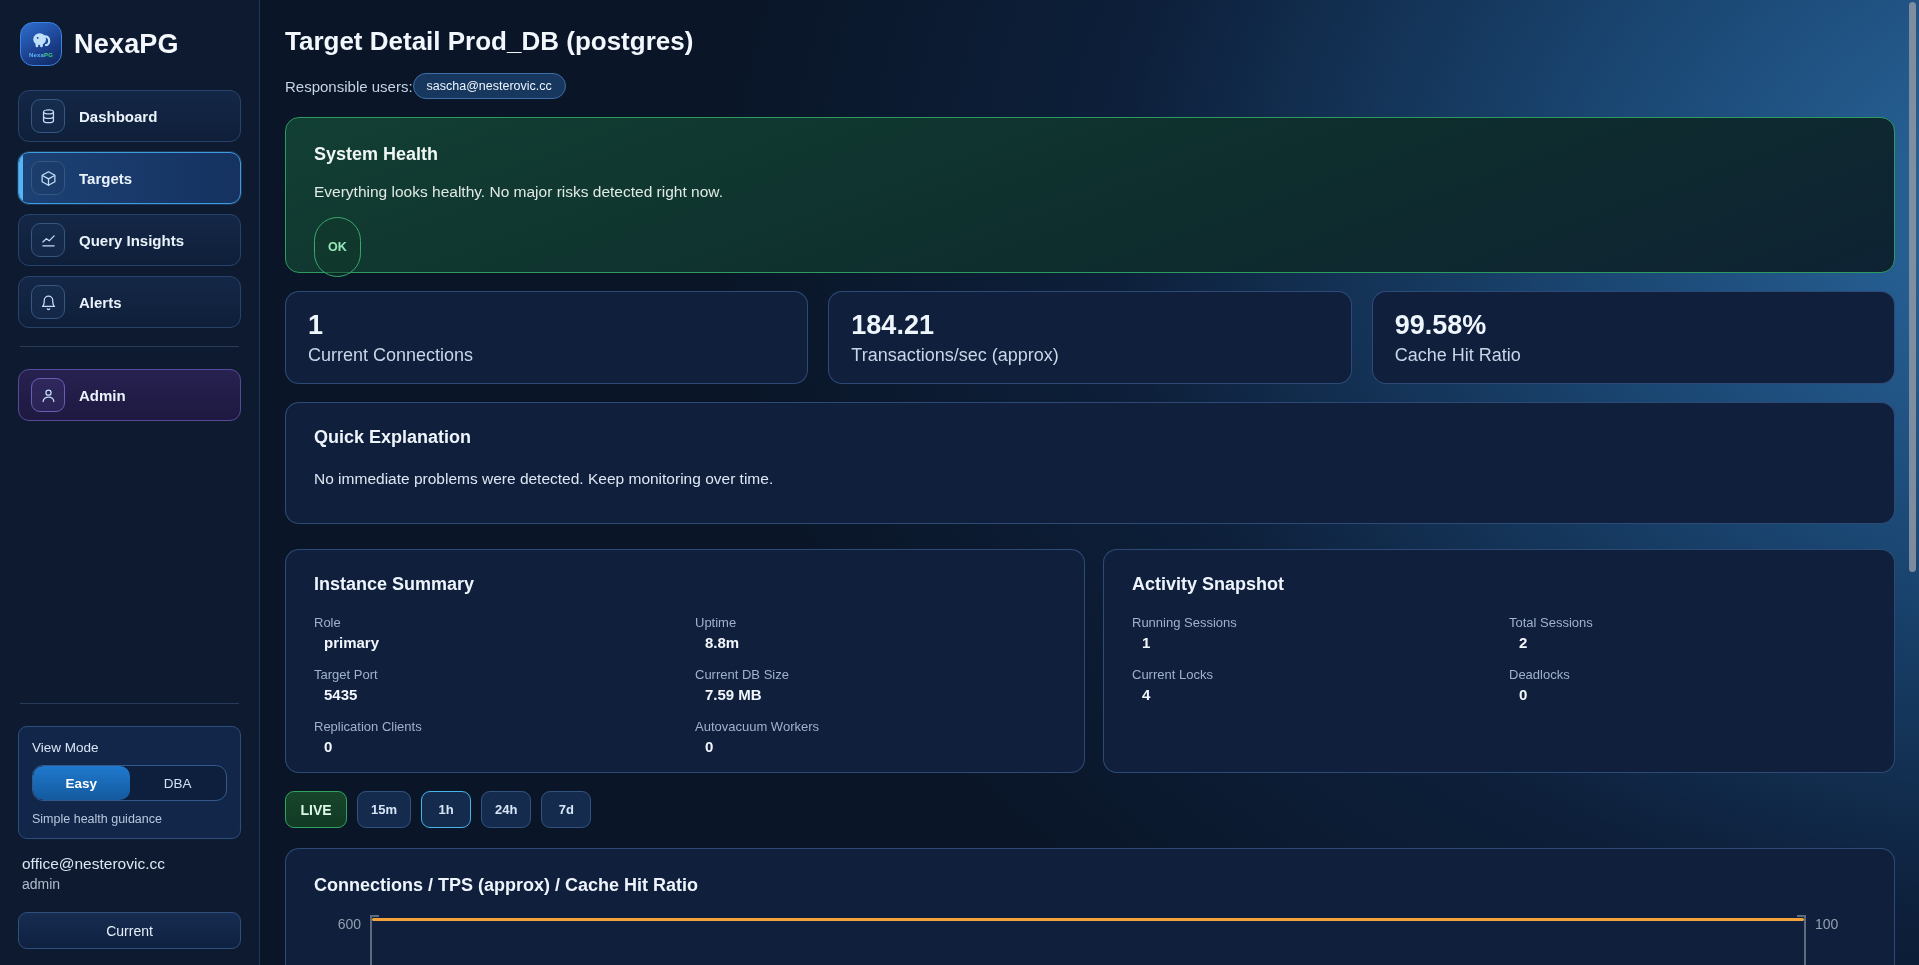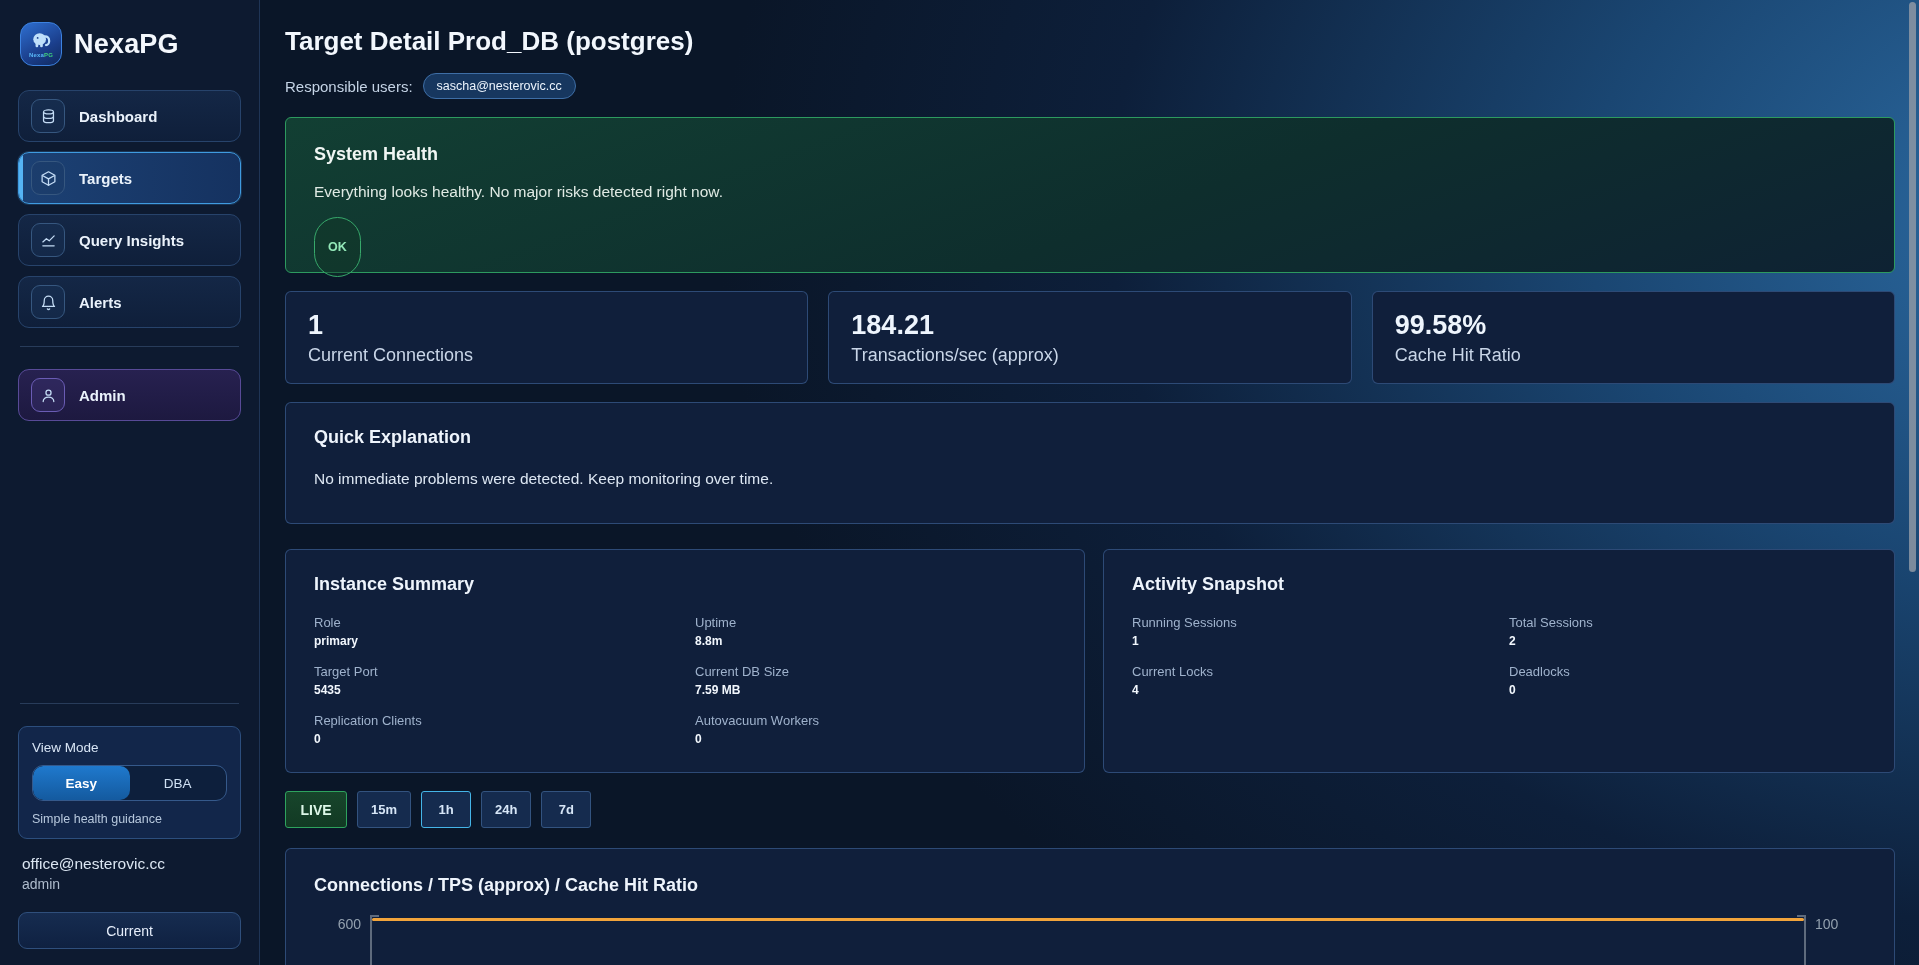--- a/index.html
+++ b/index.html
@@ -58,26 +58,26 @@
   .user-email { font-size:15.5px; color:#dbe6f2; }
   .user-role { font-size:14px; color:#aebccd; margin-top:3px; }
   .logout-btn { margin-top:20px; height:37px; border:1px solid #2f4f7c; border-radius:9px;
     background:linear-gradient(180deg,#162c50,#0f2141); color:#e6eefb; font-size:14px;
     display:flex; align-items:center; justify-content:center; cursor:pointer; }
 
   
   .main { flex:1; height:100%; padding:26px 24px 0 25px; overflow:hidden;
     background:radial-gradient(1400px 1000px at 112% 22%, #2e6fa8 0%, #1a4672 38%, #0d1f3a 72%, #0a1628 100%); }
   .page-title { font-size:26px; font-weight:bold; color:#f2f7fd; margin-bottom:16px; }
-  .resp-row { display:flex; align-items:center; gap:10px; margin-bottom:18px; }
+  .resp-row { display:flex; align-items:center; margin-bottom:18px; }
   .resp-label { font-size:15px; color:#c4d3e5; }
   .user-pill { padding:5px 13px; border-radius:999px; background:#17375f;
     border:1px solid #3e6ea6; font-size:12.5px; color:#ecf4fd; cursor:pointer; }
 
-  .card { border-radius:6px; border:1px solid rgba(95,145,215,.38);
+  .card { border-radius:14px; border:1px solid rgba(95,145,215,.38);
     background:#101f3b; }
   .health-card { height:156px; margin-bottom:18px; padding:26px 28px;
     border:1.5px solid #2d9a5f;
     background:linear-gradient(160deg,#123f33 0%,#0e2e2d 55%,#0e2233 100%); }
   .health-title { font-size:18px; font-weight:bold; color:#f0f6f3; margin-bottom:18px; }
   .health-msg { font-size:15.5px; color:#e0eae4; margin-bottom:16px; }
   .ok-badge { display:inline-block; padding:22px 13px; border-radius:999px;
     border:1px solid #37a96b; color:#93e7b8; font-weight:bold; font-size:12.5px;
     background:rgba(18,55,40,.45); }
 
@@ -91,24 +91,24 @@
   .quick-title { font-size:18px; font-weight:bold; color:#eef4fc; margin-bottom:22px; }
   .quick-msg { font-size:15.5px; color:#dde7f3; }
 
   .summary-row { display:flex; gap:18px; margin-bottom:18px; }
   .summary-card { height:224px; padding:24px 28px; }
   .summary-card.left { flex:0 0 800px; }
   .summary-card.right { flex:1; }
   .summary-title { font-size:18px; font-weight:bold; color:#eef4fc; margin-bottom:20px; }
   .field-grid { display:grid; grid-template-columns:1fr 1fr; row-gap:16px; column-gap:20px; }
   .field-label { font-size:13px; color:#9fb2cc; }
-  .field-value { font-size:12px; font-weight:bold; color:#f2f7fd; margin-top:4px; }
+  .field-value { font-size:15px; font-weight:bold; color:#f2f7fd; margin-top:4px;margin-left:10px; }
 
   .range-row { display:flex; gap:10px; margin-bottom:20px; align-items:center; }
-  .range-btn { height:37px; min-width:50px; padding:0 13px; border-radius:3px;
+  .range-btn { height:37px; min-width:50px; padding:0 13px; border-radius:9px;
     display:flex; align-items:center; justify-content:center; cursor:pointer;
     font-size:13px; font-weight:bold; color:#d7e6f7;
     background:#152b4e; border:1px solid #33537f; }
   .range-btn.live { background:linear-gradient(180deg,#17452b,#123a24);
     border:1.5px solid #2ea35e; color:#ddf7e8; font-size:14px; min-width:62px; }
   .range-btn.selected { border:1.5px solid #45b5e8; }
 
   .chart-card { height:260px; padding:26px 28px 0; }
   .chart-title { font-size:18px; font-weight:bold; color:#eef4fc; margin-bottom:19px; }
   .chart-plot { display:flex; }

